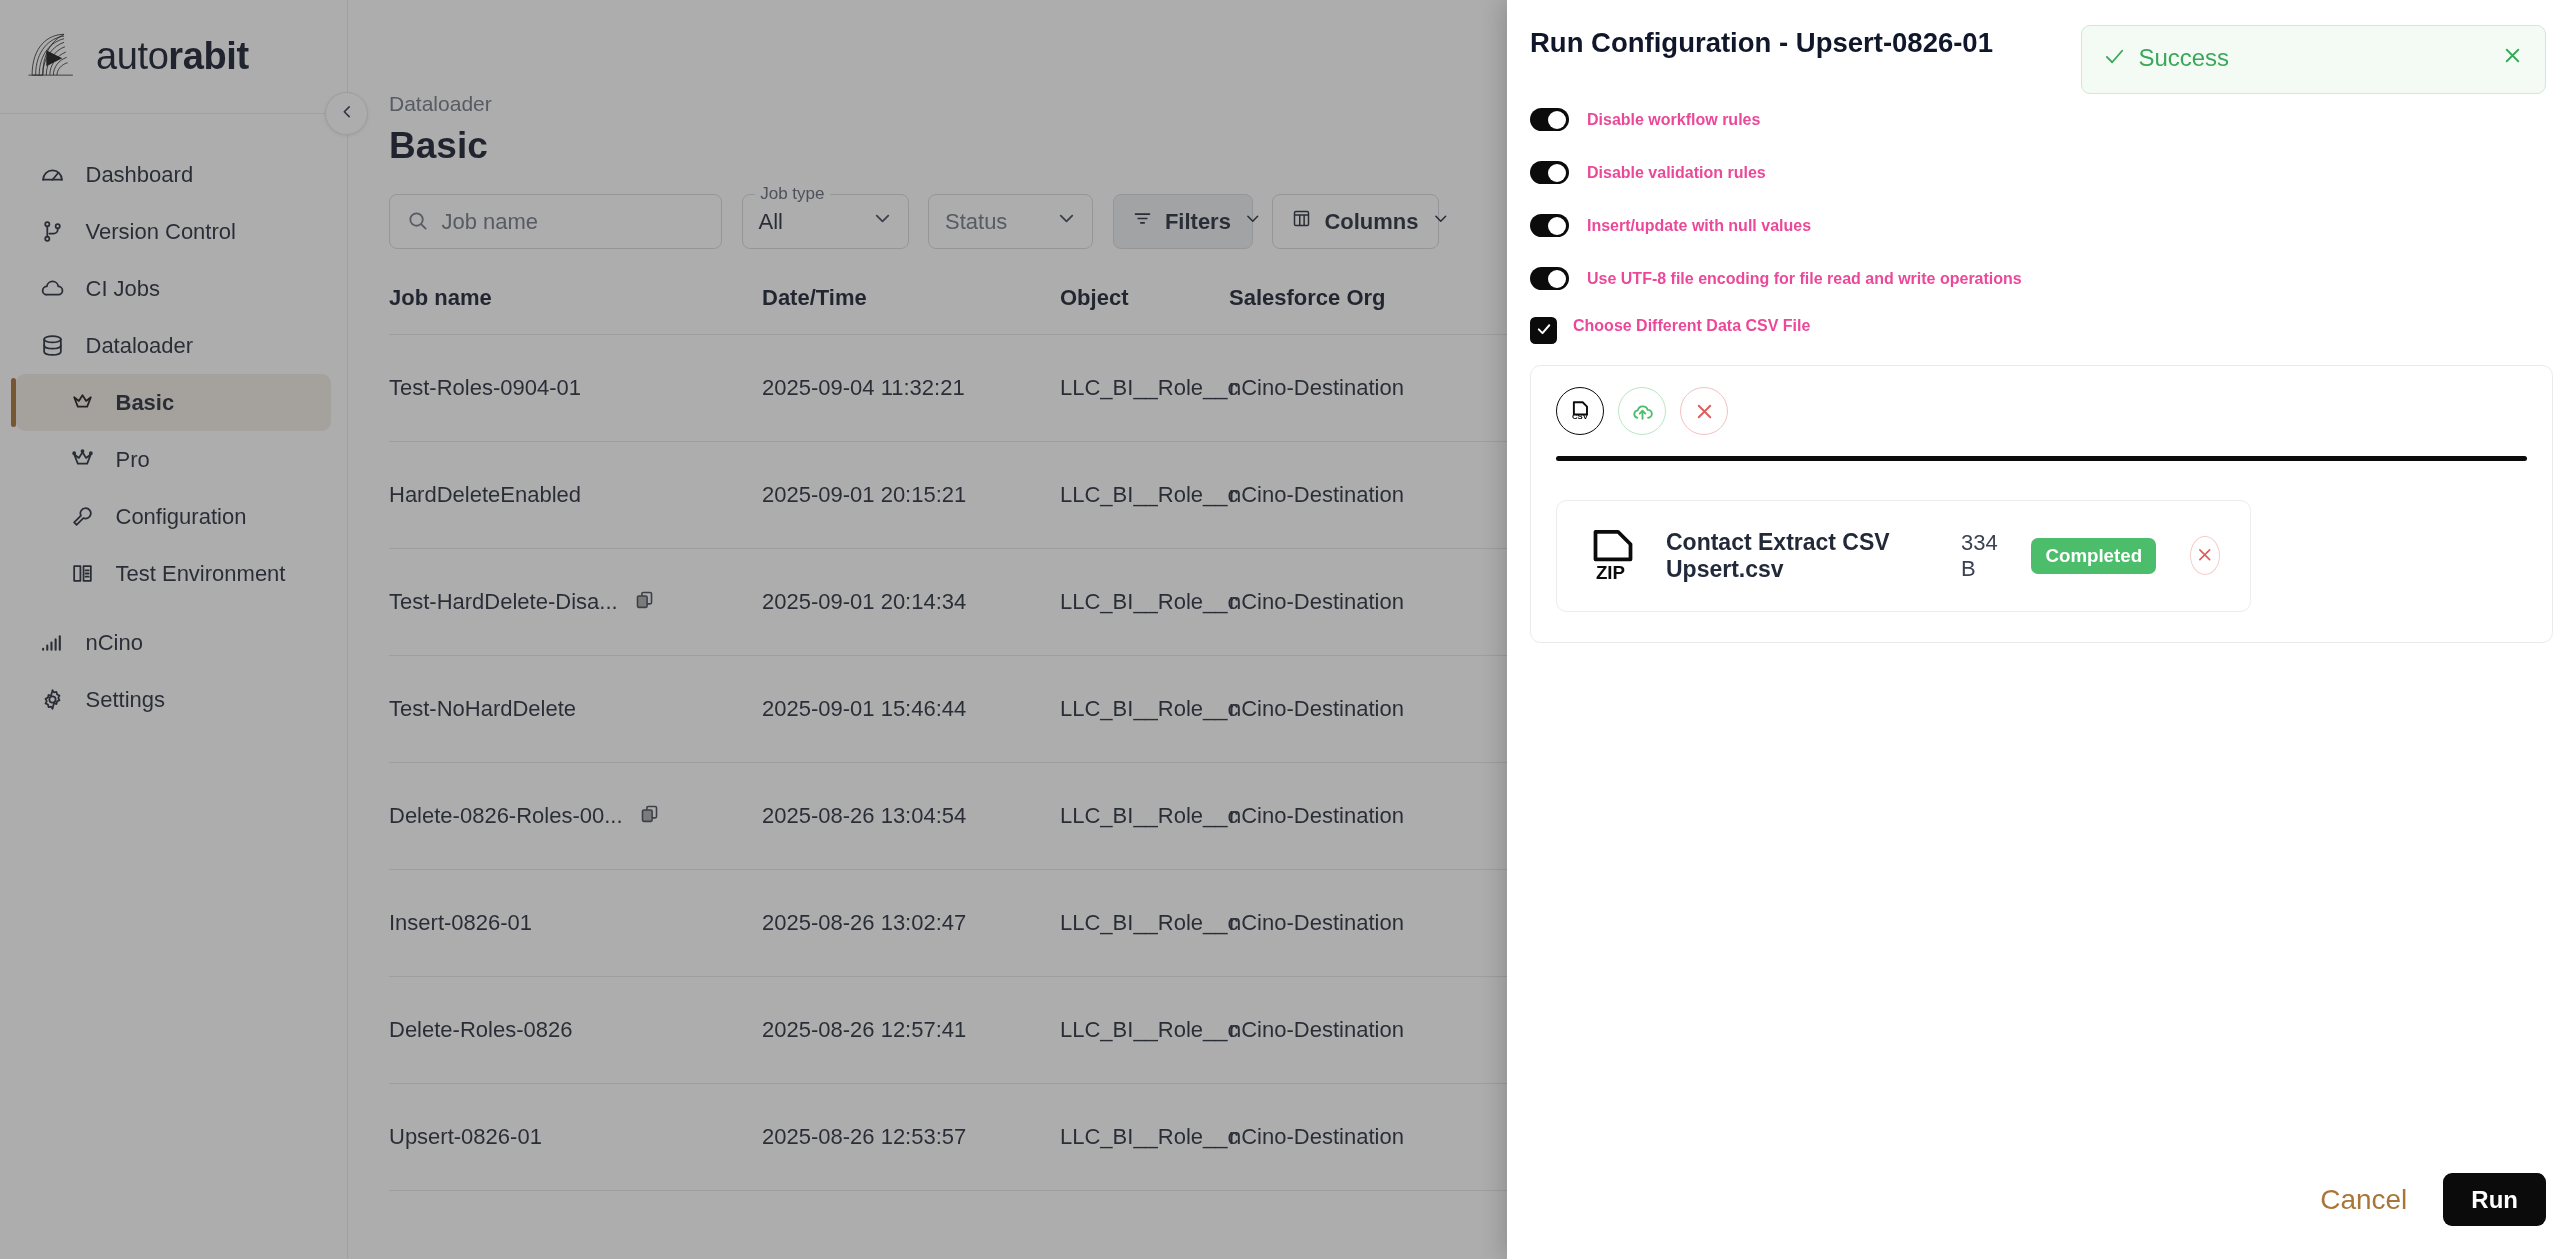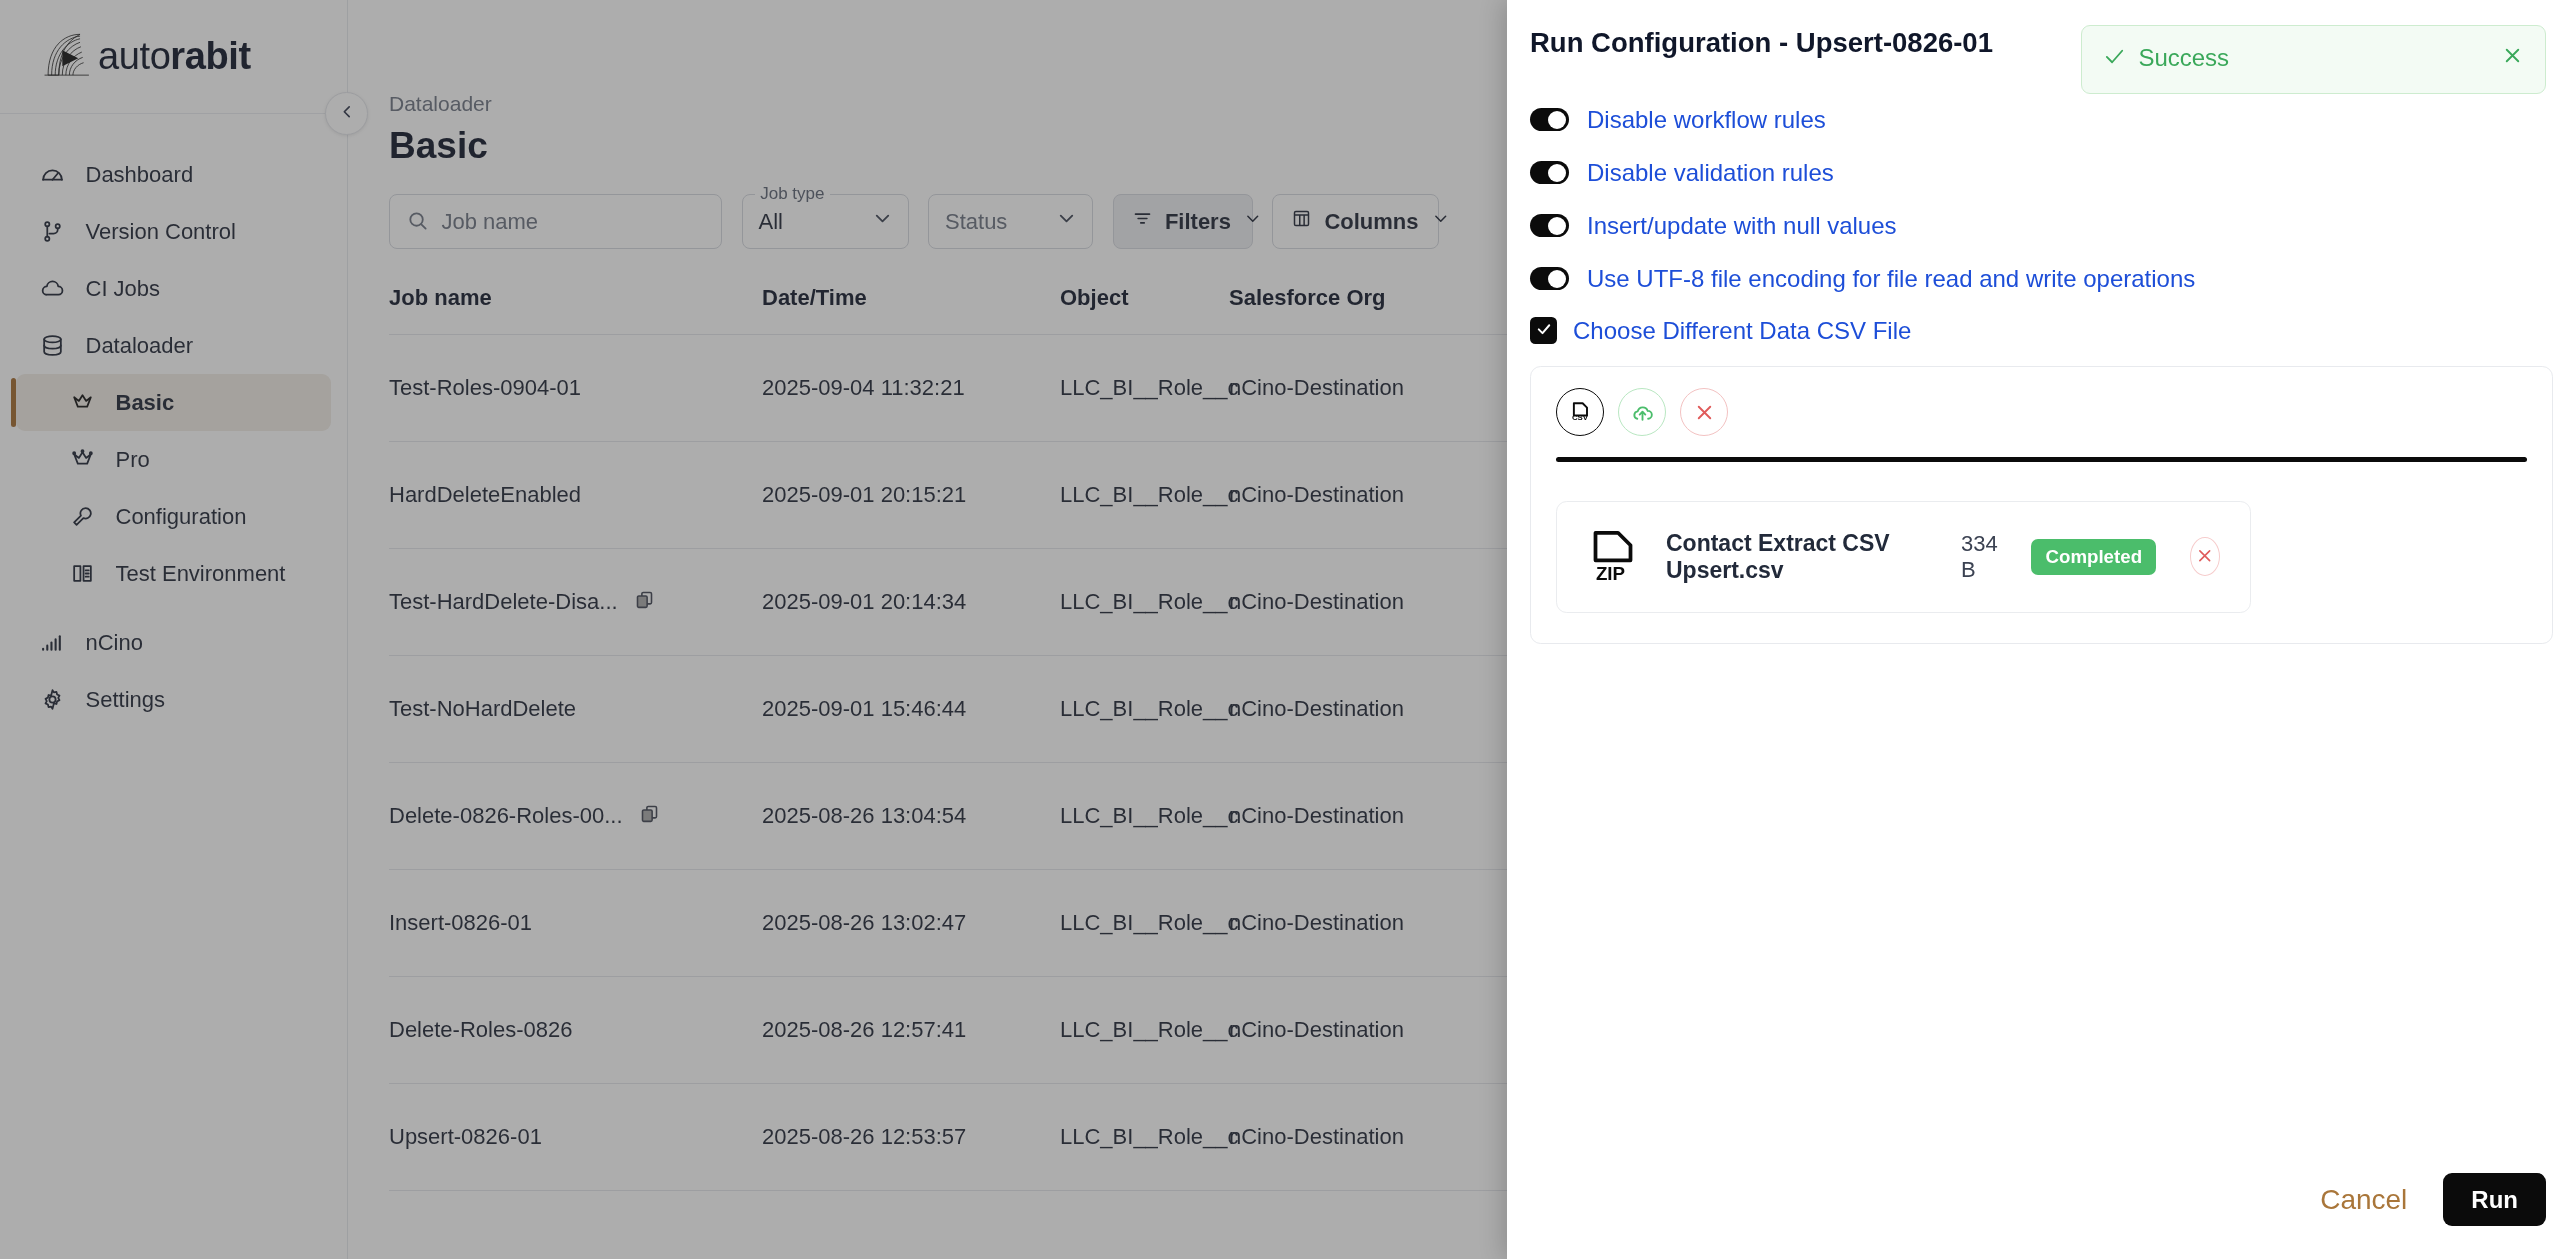--- a/index.html
+++ b/index.html
@@ -28,22 +28,22 @@
   
   .sidebar {
     width: 348px; height: 1260px;
     background: #ffffff;
     border-right: 0.9px solid #e6e8ec;
     flex: 0 0 348px;
     position: relative;
   }
   .brand {
     height: 114px;
-    display: flex; align-items: center; 
-    padding-left: 39px;
+    display: flex; align-items: center; gap: 14px;
+    padding-left: 23px;
     border-bottom: 0.9px solid #e9ebef;
   }
   .brand-logo { width: 59px; height: 55px; flex: 0 0 59px; }
   .brand-text { font-size: 38px; color: #0d1326; letter-spacing: -0.4px; }
   .brand-text b { font-weight: 700; }
   .brand-text span.light { font-weight: 400; }
 
   .nav { padding-top: 32px; }
   .nav-item {
     display: flex; align-items: center; gap: 19.5px;
@@ -139,21 +139,21 @@
   .toggles { padding: 34px 0 0 23px; }
   .toggle-row { display: flex; align-items: center; gap: 18px; height: 53px; }
   .switch {
     width: 39px; height: 23px; border-radius: 11.5px; background: #0b0b0b;
     position: relative; flex: 0 0 39px;
   }
   .switch::after {
     content:""; position: absolute; right: 2.7px; top: 2.7px;
     width: 18px; height: 18px; border-radius: 50%; background: #fff;
   }
-  .toggle-label { font-size: 24px; color: #1d4ed8; }
+  .toggle-label { font-size: 16px; color: #ec4899; font-weight: bold; }
 
   .check-row { display: flex; align-items: flex-start; gap: 16px; padding: 12.4px 0 0 23px; }
   .checkbox {
     width: 27px; height: 27px; border-radius: 5.3px; background: #0b0b0b;
     display: flex; align-items: center; justify-content: center; flex: 0 0 27px;
   }
 
   .upload-card {
     margin: 21px 23px 0 23px;
     border: 0.9px solid #e8eaee; border-radius: 10.7px;

